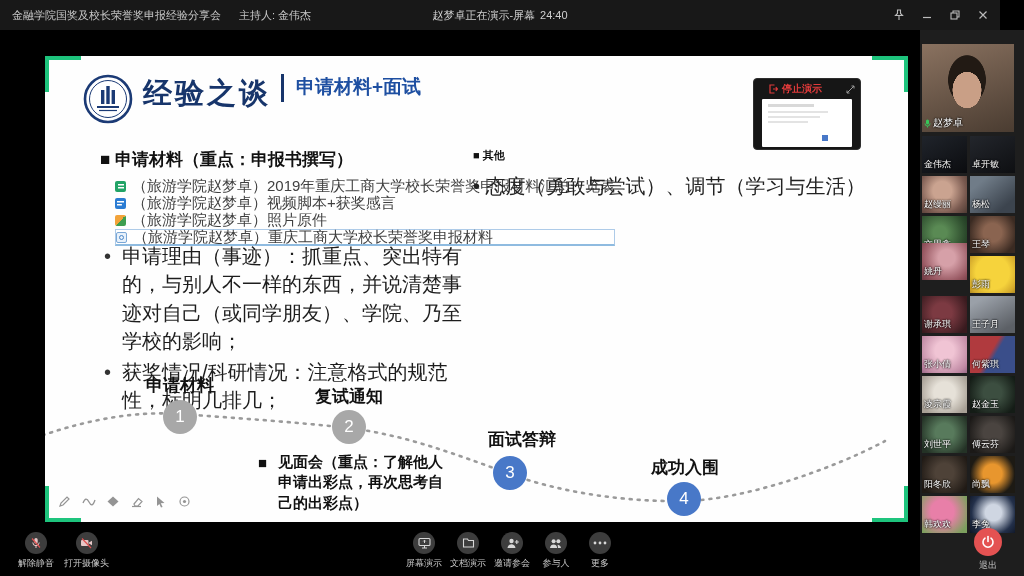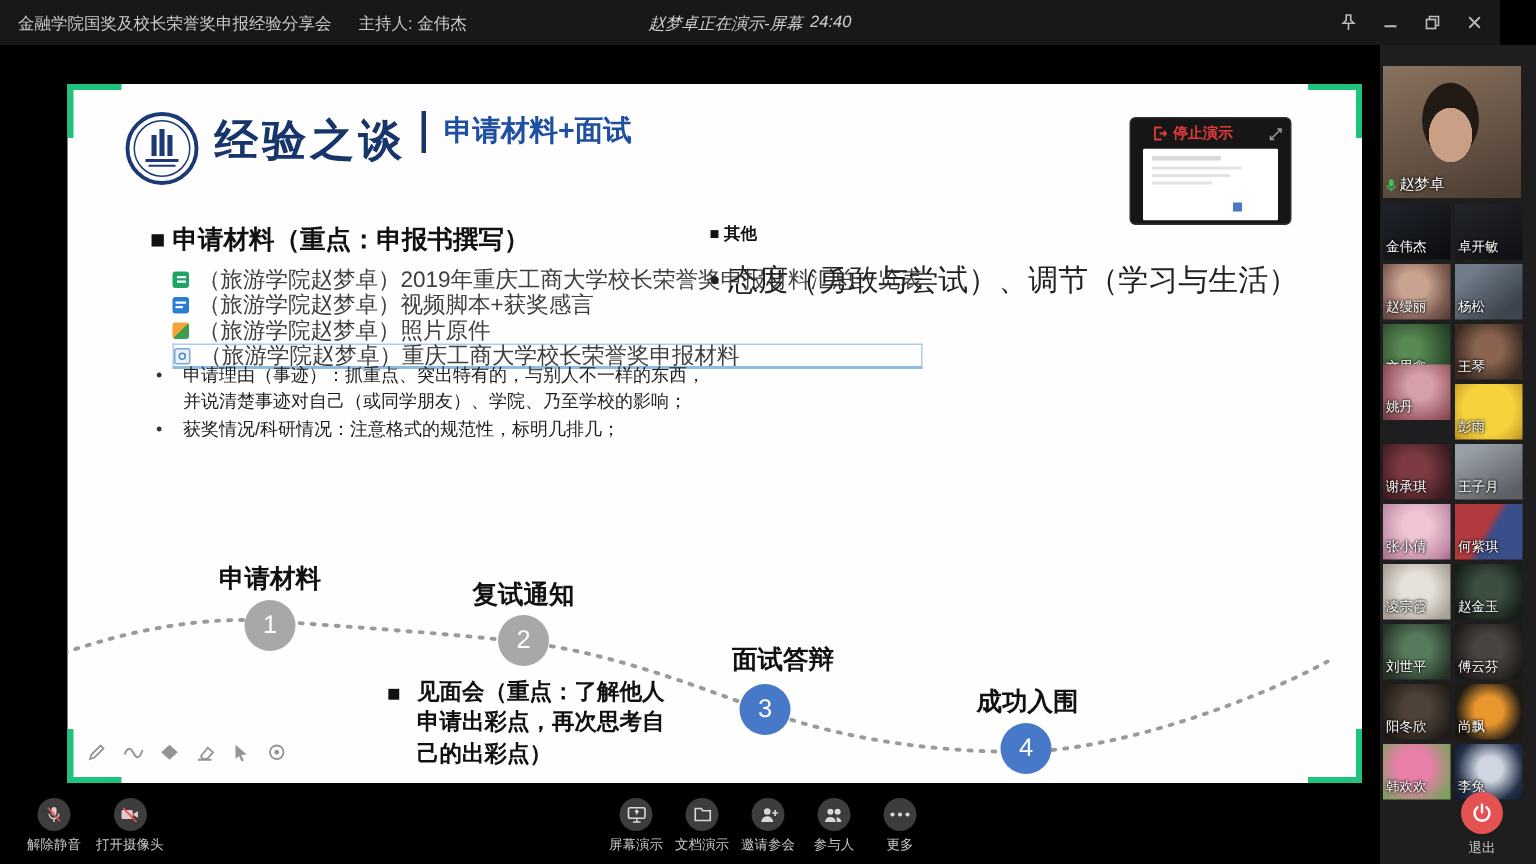--- a/index.html
+++ b/index.html
@@ -6,21 +6,21 @@
   html,body { width:1024px; height:576px; overflow:hidden; background:#000;
     font-family:"Liberation Sans","DejaVu Sans",sans-serif; }
   #app { position:relative; width:1024px; height:576px; background:#000; }
 
   
   .topbar { position:absolute; left:0; top:0; width:1000px; height:30px;
     background:#181818; display:flex; align-items:center; z-index:40; }
   .tb-left { position:absolute; left:12px; top:0; height:30px; display:flex; align-items:center; gap:18px; }
   .tb-left span { font-size:11px; color:#c9c9c9; white-space:nowrap; }
   .tb-center { position:absolute; left:0; right:0; top:0; height:30px; display:flex;
-    align-items:center; justify-content:center; gap:5px; pointer-events:none;font-style:italic; }
+    align-items:center; justify-content:center; gap:5px; pointer-events:none; }
   .tb-center span { font-size:11px; color:#cfcfcf; }
   .tb-right { position:absolute; right:10px; top:0; height:30px; display:flex; align-items:center; gap:14px; }
   .winbtn { width:14px; height:14px; display:flex; align-items:center; justify-content:center; cursor:pointer; }
   .winbtn svg { display:block; }
 
   
   .stage { position:absolute; left:0; top:30px; width:920px; height:546px; background:#000; }
   .slide { position:absolute; left:45px; top:26px; width:863px; height:466px; background:#fefefe; }
 
   .corner { position:absolute; width:36px; height:36px; z-index:5; }
@@ -47,21 +47,21 @@
   .fic { width:11px; height:11px; border-radius:2px; flex:0 0 11px; position:relative; }
   .fic.fe { background:#21a366; } .fic.fe::after { content:""; position:absolute; inset:2.5px; background:
      linear-gradient(#fff,#fff) 0 0/100% 1.5px no-repeat, linear-gradient(#fff,#fff) 0 3px/100% 1.5px no-repeat; }
   .fic.fw { background:#2b7cd3; } .fic.fw::after { content:""; position:absolute; inset:3px 2px; background:
      linear-gradient(#fff,#fff) 0 0/100% 1.5px no-repeat, linear-gradient(#fff,#fff) 0 3px/70% 1.5px no-repeat; }
   .fic.fp { background:linear-gradient(135deg,#f2a33a 50%,#3e9e4f 50%); }
   .fic.fz { background:#e8f1fa; border:1px solid #7aa7d6; } .fic.fz::after { content:""; position:absolute; inset:2px;
      border-radius:50%; border:1.5px solid #4b87c8; }
 
   .bullets { position:absolute; left:55px; top:186px; width:372px; list-style:none; }
-  .bullets li { position:relative; padding-left:22px; font-size:12px; color:#1d1d1d; line-height:1.42; margin-bottom:2px; }
+  .bullets li { position:relative; padding-left:22px; font-size:20px; color:#1d1d1d; line-height:1.42; margin-bottom:2px; }
   .bullets li::before { content:"•"; position:absolute; left:4px; top:0; color:#333; }
 
   .tl-label { position:absolute; width:140px; text-align:center; font-size:17px; font-weight:bold; color:#111; }
   .tl-step { position:absolute; width:34px; height:34px; border-radius:50%; color:#fff; font-size:17px;
     display:flex; align-items:center; justify-content:center; }
   .tl-step.gray { background:#a8a8a8; } .tl-step.blue { background:#4878c8; }
   .tl-note { position:absolute; left:213px; top:396px; width:200px; font-size:15px; font-weight:bold;
     color:#111; line-height:1.35; }
   .tl-note .sq { position:absolute; left:0; top:1px; }
   .tl-note .txt { display:block; padding-left:20px; width:196px; }

